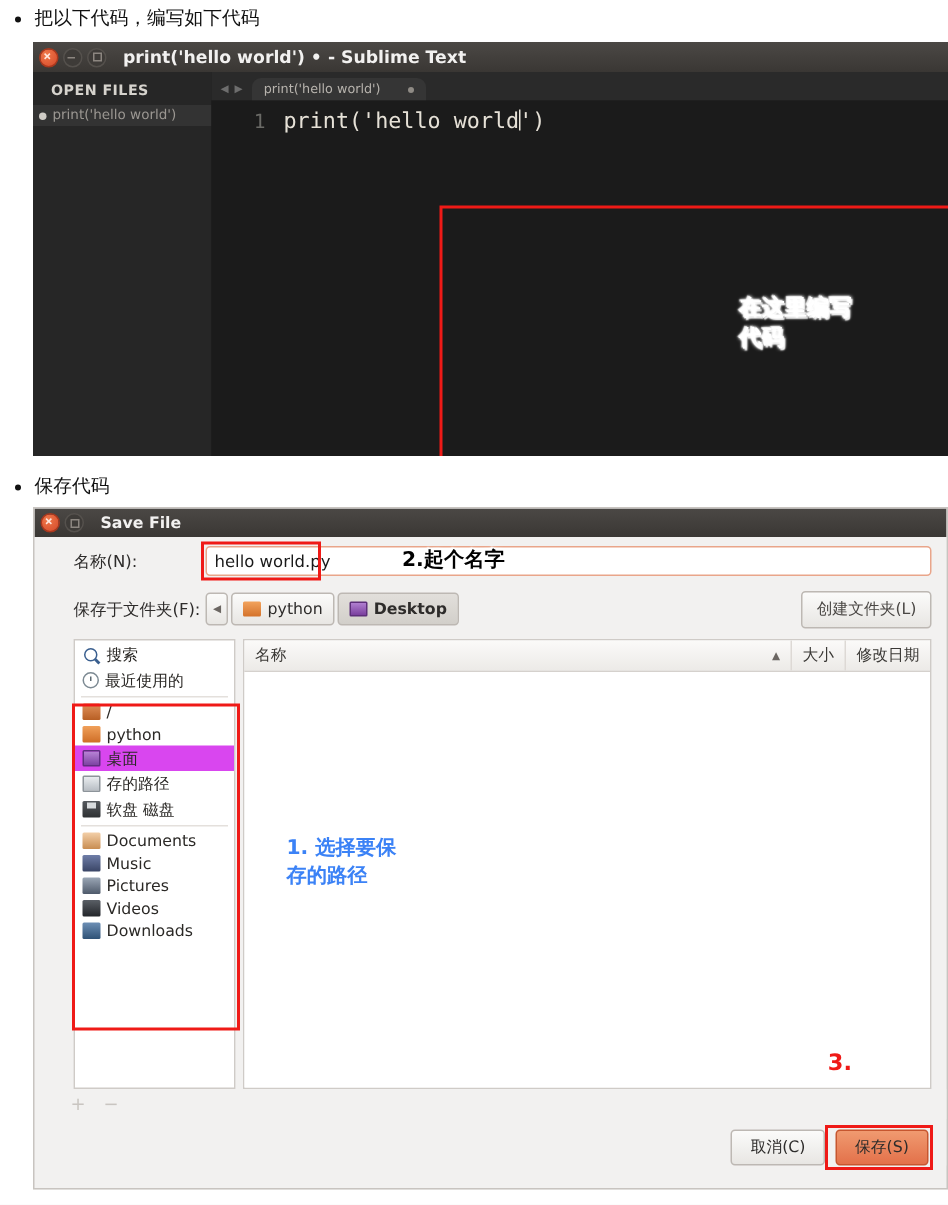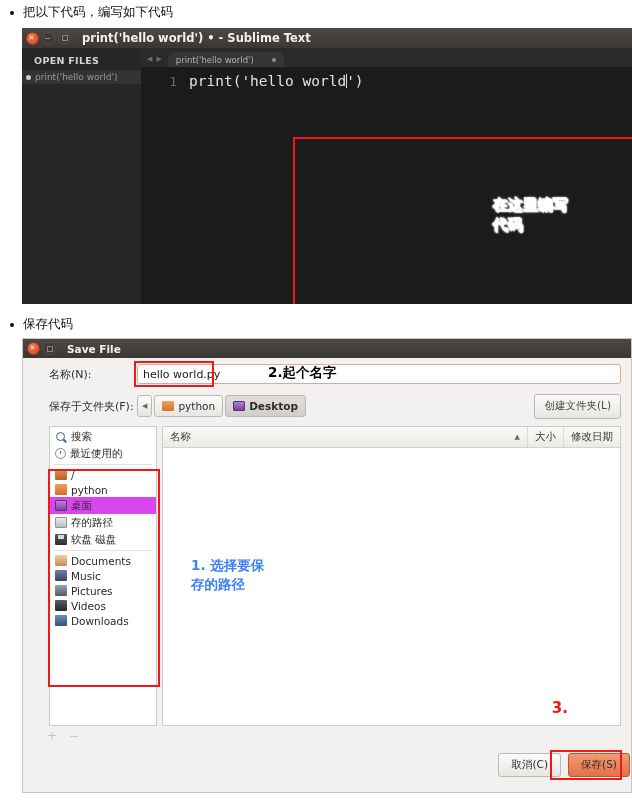--- a/index.html
+++ b/index.html
@@ -571,21 +571,21 @@
     font-size: 15px;
     font-weight: bold;
     text-shadow: 0 0 2px #fff, 0 0 3px #fff, 1px 1px 1px #fff, -1px -1px 1px #fff;
   }
 
   .dialog-footer {
     display: flex;
     align-items: center;
     justify-content: flex-end;
     gap: 7px;
-    padding: 7px 1px 0 12px;
+    padding: 7px 12px 0 12px;
     position: relative;
   }
   .dlg-btn {
     height: 24px;
     min-width: 62px;
     padding: 0 12px;
     border: 1px solid #bdb8b3;
     border-radius: 3px;
     background: linear-gradient(to bottom, #fbfbfa, #e8e6e3);
     font-size: 10.5px;

